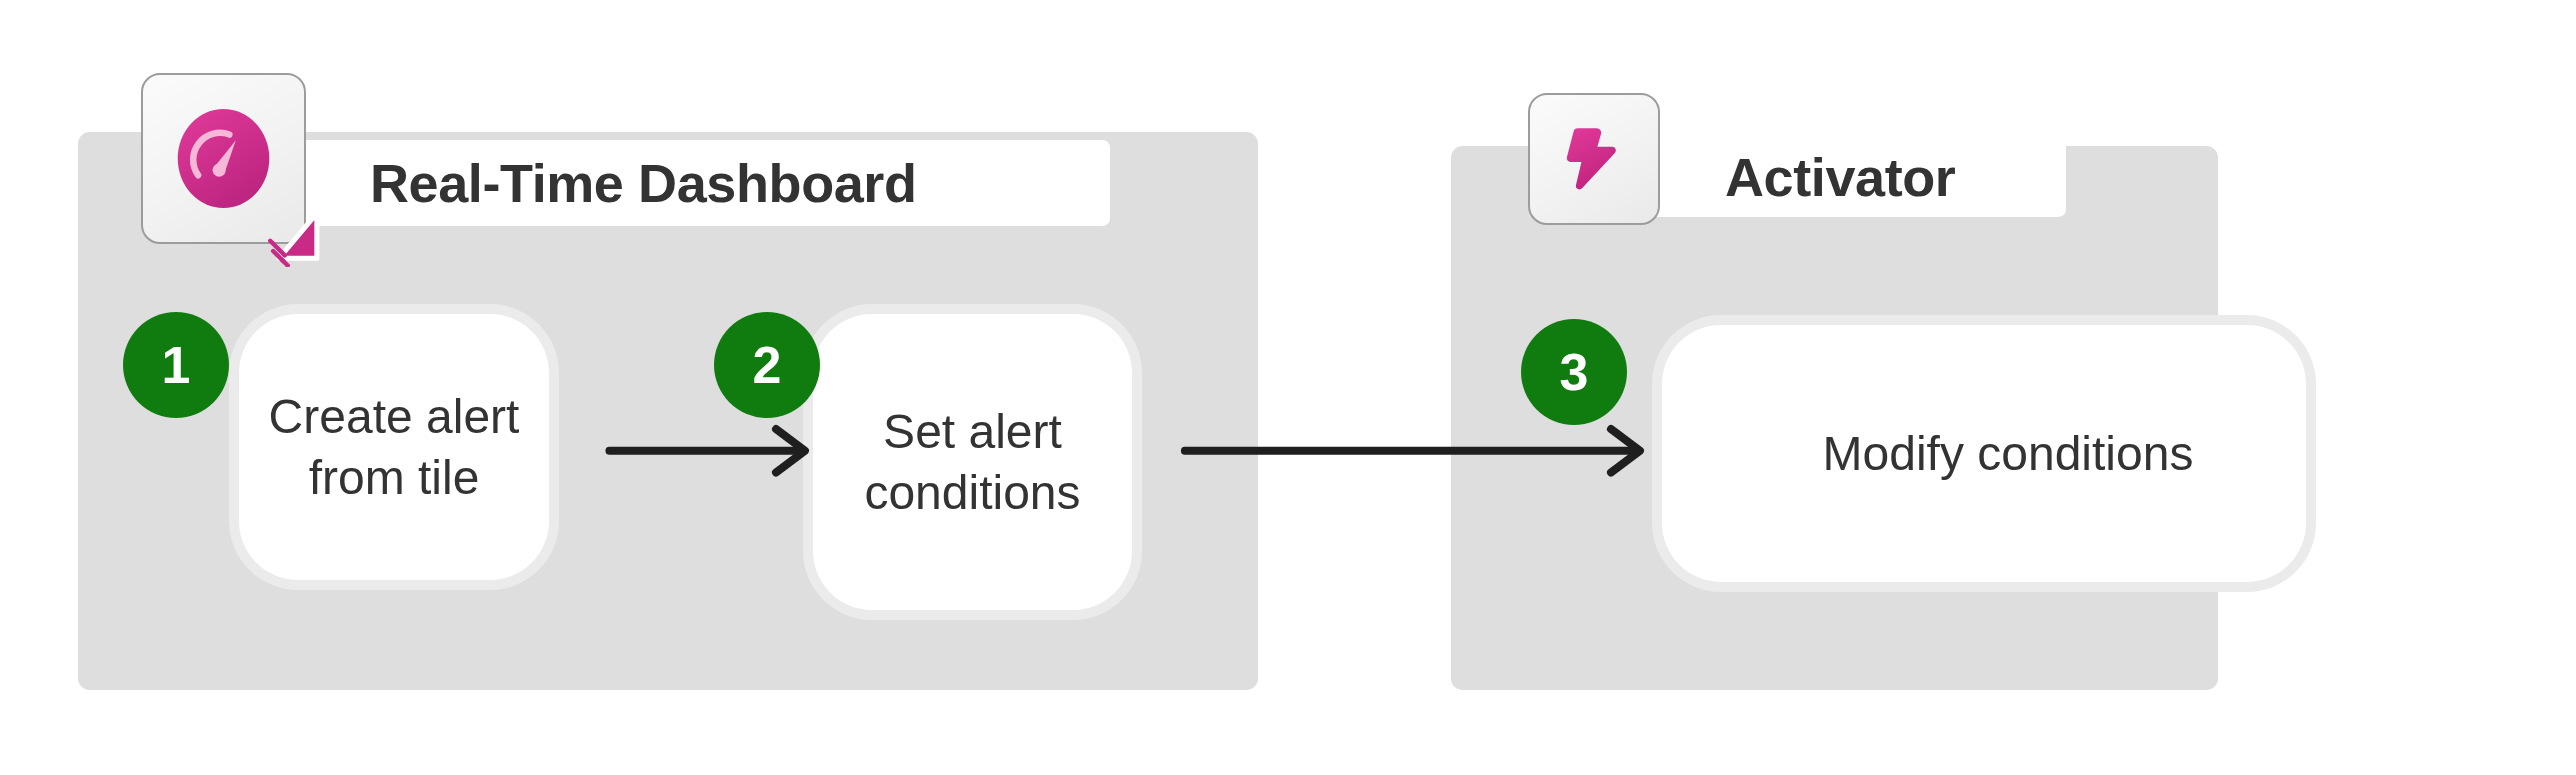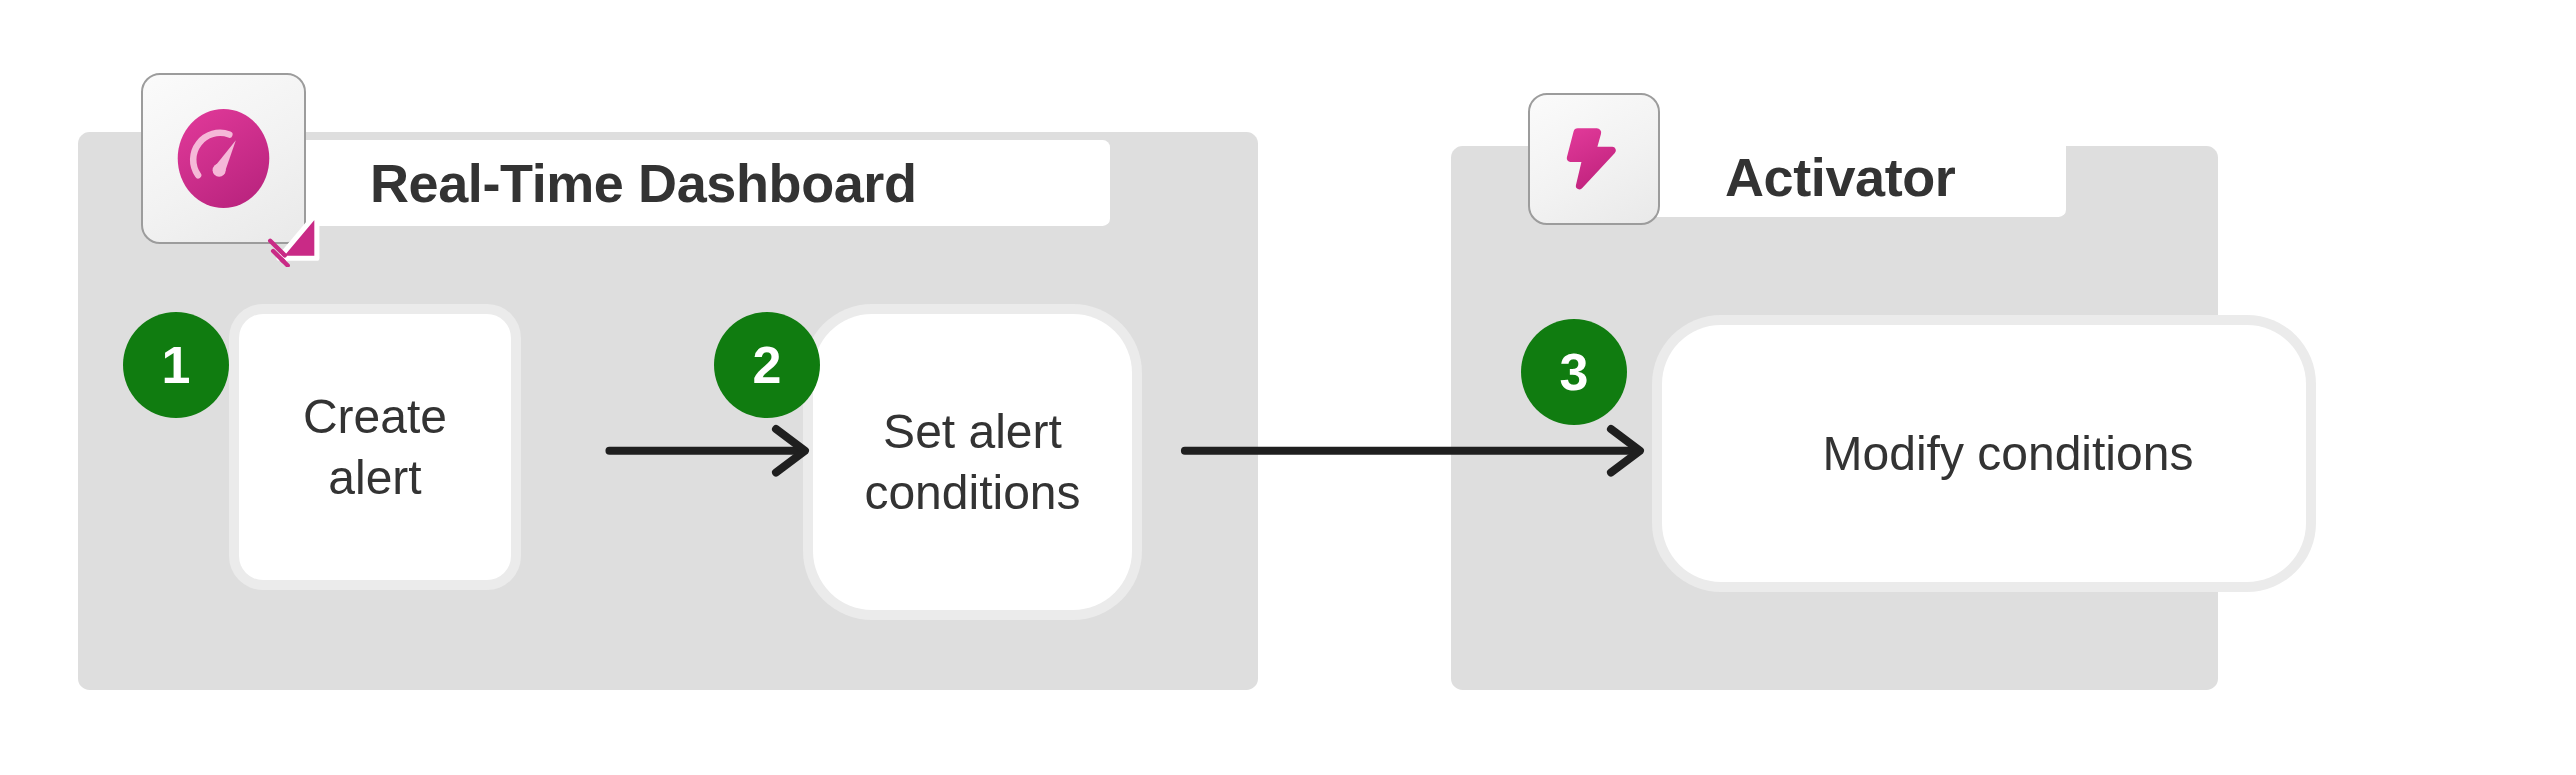--- a/index.html
+++ b/index.html
@@ -117,21 +117,21 @@
     justify-content: center;
     text-align: center;
     z-index: 4;
   }
   .step-box .step-label {
     font-size: 48px;
     line-height: 1.28;
     color: #333333;
     padding: 0 19px;
   }
-  #step-box-1 { left: 239px;  top: 314px; width: 272px; height: 266px; border-radius: 24px; }
+  #step-box-1 { left: 239px;  top: 314px; width: 310px; height: 266px; }
   #step-box-2 { left: 813px; top: 314px; width: 319px; height: 296px; }
   #step-box-3 { left: 1662px; top: 325px; width: 596px; height: 257px; padding-left: 48px; }
 
   
   .step-badge {
     position: absolute;
     width: 106px;
     height: 106px;
     border-radius: 50%;
     background: #107C10;
@@ -210,20 +210,21 @@
     </svg>
   </div>
 
   <div id="step-badge-1" class="step-badge">
     <span>1</span>
   </div>
 
   <div id="step-box-1" class="step-box">
     <div class="step-label">
       <span>Create alert</span><br>
+      <span>from tile</span>
     </div>
   </div>
 
   <svg id="connector-1" class="connector" viewBox="0 0 290 70">
     <line x1="2" y1="34" x2="262" y2="34" stroke="#1f1f1f" stroke-width="11" stroke-linecap="round"></line>
     <polyline points="232,4 272,34 232,64" fill="none" stroke="#1f1f1f" stroke-width="11" stroke-linecap="round" stroke-linejoin="round"></polyline>
   </svg>
 
   <div id="step-badge-2" class="step-badge">
     <span>2</span>

